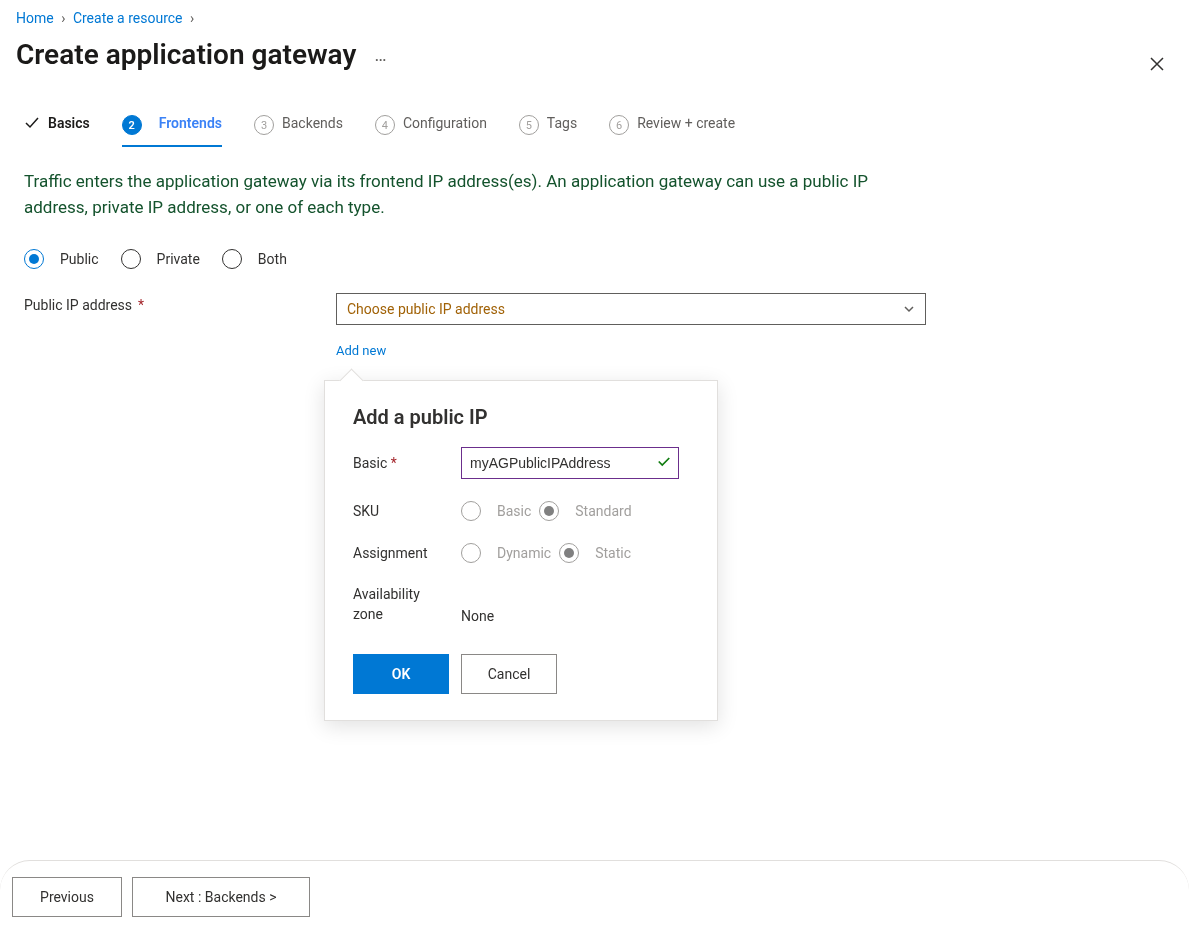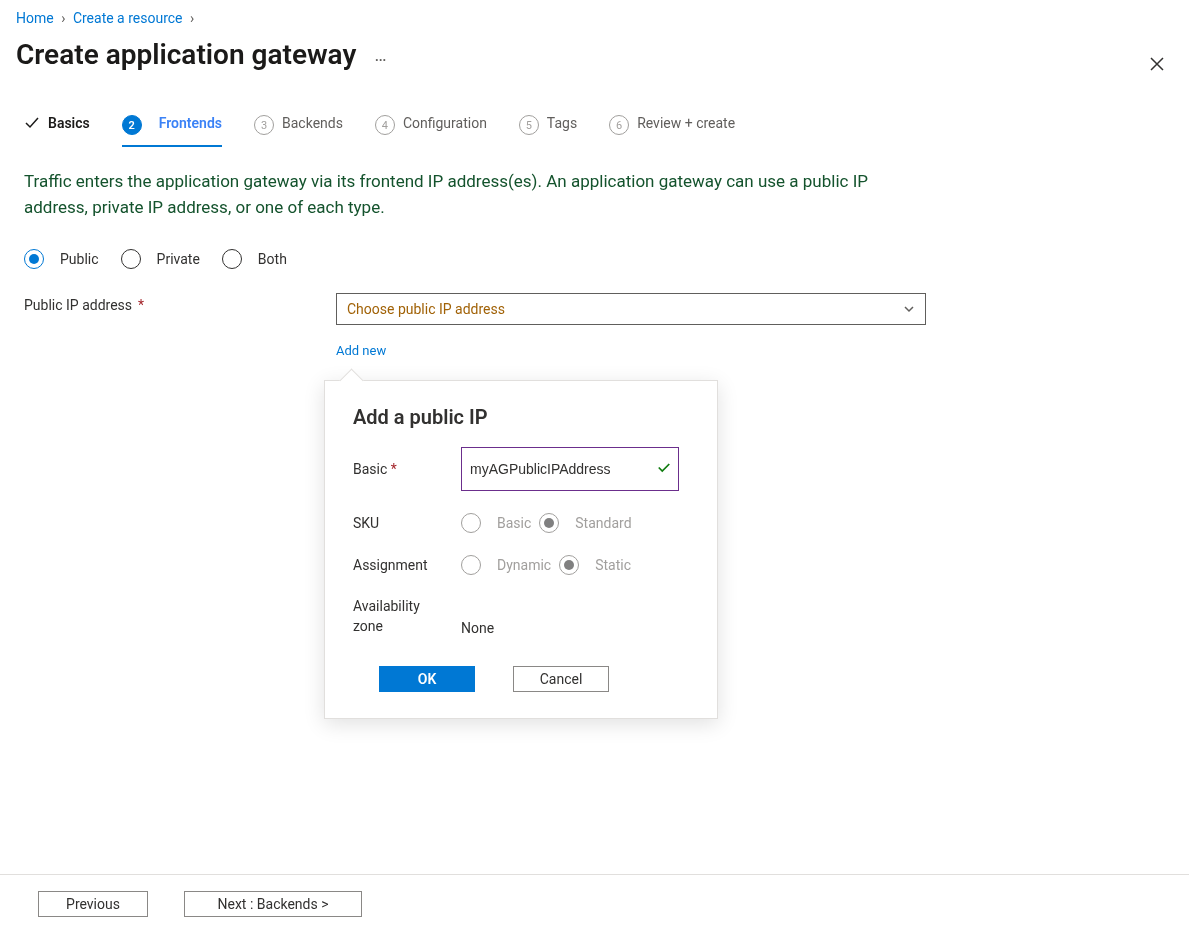--- a/index.html
+++ b/index.html
@@ -66,35 +66,36 @@
     width: 16px; height: 16px;
     background: #fff;
     border-left: 1px solid #e1dfdd;
     border-top: 1px solid #e1dfdd;
     transform: rotate(45deg);
   }
   .callout-title { font-size: 20px; font-weight: 600; margin-bottom: 18px; margin-top: 2px; }
   .callout-row { display: flex; align-items: center; margin-bottom: 22px; gap: 8px; font-size: 14px; }
   .callout-label { width: 100px; color: #323130; }
   .callout-value { color: #323130; }
-  .text-input { flex: 1; max-width: 218px; height: 44px; border: 1px solid #6b2e8c; padding: 0 28px 0 8px; font-size: 14px; color: #323130; }
+  .text-input { flex: 1; max-width: 218px; height: 32px; border: 1px solid #6b2e8c; padding: 0 28px 0 8px; font-size: 14px; color: #323130; }
   .input-wrap { position: relative; display: flex; }
   .input-check { position: absolute; right: 8px; top: 50%; transform: translateY(-50%); }
   .input-check svg { width: 14px; height: 14px; stroke: #107c10; stroke-width: 2; fill: none; }
   .btn-row { display: flex; gap: 12px; margin-top: 30px; }
-  .btn { height: 26px; min-width: 96px; padding: 0 16px; font-size: 14px; cursor: pointer; display: flex; align-items: center; justify-content: center; border: 1px solid transparent; margin-left: 26px; }
+  .btn { height: 40px; min-width: 96px; padding: 0 16px; font-size: 14px; cursor: pointer; display: flex; align-items: center; justify-content: center; border: 1px solid transparent; }
   .btn-primary { background: #0078d4; color: #fff; font-weight: 600; }
   .btn-secondary { background: #fff; border: 1px solid #8a8886; color: #323130; }
   .footer {
     position: absolute;
     left: 0; bottom: 0; width: 1189px;
     border-top: 1px solid #e1dfdd;
     padding: 16px 12px;
     display: flex; gap: 10px;
     background:#fff;
+    border-radius:30px;
   }
   .footer .btn { min-width: 110px; border: 1px solid #8a8886; background:#fff; color:#323130; }
   .footer .btn-next { min-width: 178px; }
 </style>
 </head>
 <body>
 
 <div class="breadcrumbs">
   <a>Home</a>
   <span class="sep">›</span>

